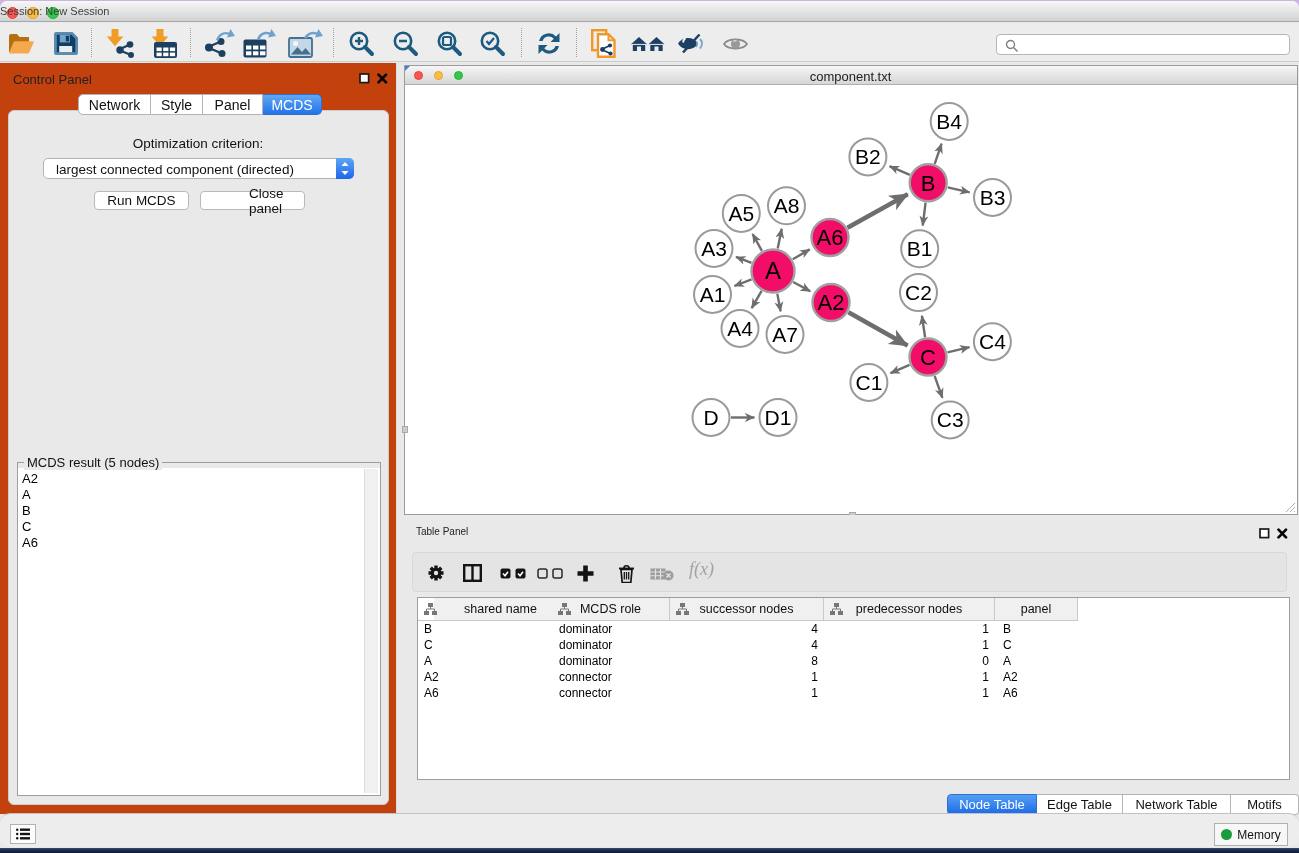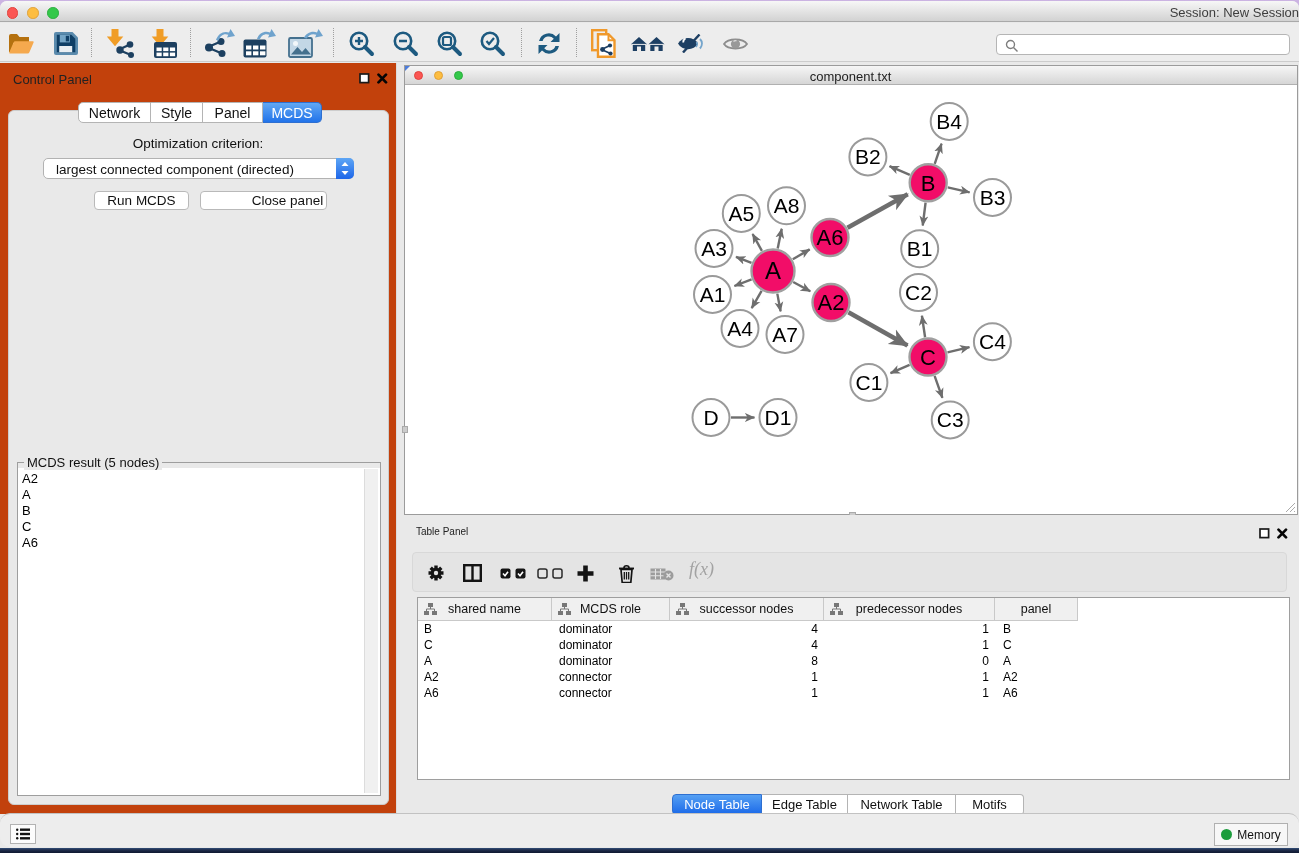--- a/index.html
+++ b/index.html
@@ -8,50 +8,50 @@
   background:linear-gradient(180deg,#cbb3e2 0%,#c4a8de 40%,#101b33 99%); }
 #app { position:absolute; left:0; top:1px; width:1299px; height:847px;
   background:#e9e9e9; border-radius:7px 7px 0 0; overflow:hidden; }
 
 #titlebar { position:absolute; left:0; top:0; width:100%; height:21px;
   background:linear-gradient(180deg,#f7f7f7,#d2d2d2); border-bottom:1px solid #a9a9a9; }
 .tl { position:absolute; top:6.2px; width:11.6px; height:11.6px; border-radius:50%; }
 #titlebar .t1 { left:6.9px; background:#fb5653; border:1px solid #e0443e; }
 #titlebar .t2 { left:27.1px; background:#fdbd40; border:1px solid #e0a137; }
 #titlebar .t3 { left:47.1px; background:#34c84a; border:1px solid #2aad3c; }
-#titlebar .ttl { position:absolute; top:4px; width:100%; text-align:right;
-  font-size:13px; color:#3e3e3e; }
+#titlebar .ttl { position:absolute; top:4px; width:100%; text-align:left;
+  font-size:11px; color:#3e3e3e; }
 
 #toolbar { position:absolute; left:0; top:22px; width:100%; height:39px;
   background:#ededed; border-bottom:1px solid #cccccc; }
 .tsep { position:absolute; top:5px; height:29px; width:0; border-left:1px dotted #9f9f9f; }
 #search { position:absolute; left:996px; top:11px; width:294px; height:21px;
   background:#ffffff; border:1px solid #b5b5b5; border-radius:4px; }
 
 #cpanel { position:absolute; left:0; top:62px; width:397px; height:751px; background:#c2410c; border-right:1px solid #dcdcdc; }
 #cpanel .hdr { position:absolute; left:13px; top:9px; font-size:13px; color:#222; }
 #cpbox { position:absolute; left:8px; top:47px; width:381px; height:695px;
   background:#e9e9e9; border:1px solid #cdcdcd; border-radius:6px; }
-#tabs { position:absolute; left:78px; top:31px; height:20px; display:flex; z-index:5;margin-top:8px; }
+#tabs { position:absolute; left:78px; top:31px; height:20px; display:flex; z-index:5; }
 .tab { height:21px; font-size:14px; color:#111; background:#fff;
   border:1px solid #b4b4b4; border-left:none; display:flex; align-items:center; justify-content:center; }
 .tab.first { border-left:1px solid #b4b4b4; border-radius:5px 0 0 5px; }
 .tab.last { border-radius:0 5px 5px 0; }
 .tab.sel { background:linear-gradient(180deg,#62a8f3,#2173ea); color:#fff; border-color:#2e6fd0; }
 #optlab { position:absolute; left:0; top:73px; width:100%; text-align:center; font-size:13.5px; color:#111; }
 #dropdown { position:absolute; left:43px; top:95px; width:311px; height:21px;
   background:#fff; border:1px solid #b2b2b2; border-radius:5px; font-size:13.5px; color:#111; }
 #dropdown .txt { position:absolute; left:12px; top:3px; }
 #dropdown .spin { position:absolute; right:-1px; top:-1px; width:18px; height:21px;
   border-radius:0 5px 5px 0; background:linear-gradient(180deg,#5ea6f5,#1d66e9); }
 #btnrun, #btnclose { position:absolute; top:128px; height:19px; background:#fff;
   border:1px solid #b9b9b9; border-radius:4px; font-size:13.5px; color:#111;
   display:flex; align-items:center; justify-content:center; }
 #btnrun { left:94px; width:95px; }
-#btnclose { left:200px; width:127px;padding-left:48px; }
+#btnclose { left:200px; width:105px;padding-left:48px; }
 #fieldset { position:absolute; left:17px; top:398.5px; width:364px; height:334px;
   border:1px solid #9e9e9e; background:#fff; }
 #fieldset .legend { position:absolute; left:6px; top:-8px; background:#e9e9e9; padding:0 3px;
   font-size:13px; color:#111; }
 #fieldset .legendbg { position:absolute; left:0; top:0; width:100%; height:5px; background:#e9e9e9; }
 #fieldset .items { position:absolute; left:4px; top:8px; font-size:13px; color:#000; line-height:16px; }
 #fieldset .sbar { position:absolute; right:2px; top:6px; width:14px; height:324px;
   background:#f0f0f0; border-left:1px solid #dcdcdc; }
 
 #statusbar { position:absolute; left:0; top:812px; width:100%; height:34px;
@@ -77,21 +77,21 @@
 #tpanel .hdr { position:absolute; left:19px; top:11px; font-size:10px; color:#222; }
 #ttools { position:absolute; left:15px; top:37px; width:875px; height:40px;
   background:#e4e4e4; border:1px solid #d8d8d8; border-radius:4px; }
 #tbl { position:absolute; left:20px; top:82px; width:873px; height:183px;
   background:#fff; border:1px solid #9e9e9e; }
 #tbl .th { position:absolute; top:0; height:22px; background:#f0f0f0;
   border-right:1px solid #c9c9c9; font-size:12.5px; color:#111;
   display:flex; align-items:center; justify-content:center; }
 #tbl .thead-line { position:absolute; left:0; top:22px; width:660px; height:0; border-top:1px solid #c9c9c9; }
 #tbl .cell { position:absolute; font-size:12px; color:#000; height:16px; line-height:16px; }
-#btabs { position:absolute; left:0; top:279px; width:100%; height:21px; display:flex; justify-content:center; }
+#btabs { position:absolute; left:0; top:279px; width:100%; height:21px; display:flex; justify-content:flex-end; }
 .btab { height:21px; font-size:13px; color:#111; background:#fff; border:1px solid #b4b4b4;
   border-left:none; display:flex; align-items:center; justify-content:center; }
 .btab.first { border-left:1px solid #b4b4b4; border-radius:4px 0 0 4px; }
 .btab.last { border-radius:0 4px 4px 0; }
 .btab.sel { background:linear-gradient(180deg,#55a0f3,#1c6ae9); color:#fff; border-color:#2e6fd0; }
 svg { display:block; }
 .abs { position:absolute; }
 </style>
 </head>
 <body>
@@ -400,21 +400,21 @@
       </svg>
       <svg class="abs" style="left:237px;top:15px;" width="24" height="13" viewBox="0 0 24 13">
         <rect x="0.5" y="0.5" width="15" height="11" fill="#9c9c9c"></rect>
         <path d="M0.5,4 h15 M0.5,7.8 h15 M5.5,1 v10 M10.5,1 v10" stroke="#e4e4e4" stroke-width="1.1"></path>
         <circle cx="18.5" cy="7.5" r="5" fill="#9c9c9c"></circle>
         <path d="M16.5,5.5 l4,4 M20.5,5.5 l-4,4" stroke="#e4e4e4" stroke-width="1.4"></path>
       </svg>
       <div class="abs" style="left:276px;top:6px;font-family:Liberation Serif, serif;font-style:italic;font-size:18px;color:#a2a2a2;">f(x)</div>
     </div>
     <div id="tbl">
-      <div class="th" style="left:0;width:134px;">shared name</div>
+      <div class="th" style="left:16px;width:134px;">shared name</div>
       <div class="th" style="left:134px;width:118px;">MCDS role</div>
       <div class="th" style="left:252px;width:154px;">successor nodes</div>
       <div class="th" style="left:406px;width:171px;">predecessor nodes</div>
       <div class="th" style="left:577px;width:83px;">panel</div>
       <div class="thead-line"></div>
       <svg class="abs" style="left:6px;top:5px;" width="13" height="12" viewBox="0 0 13 12">
           <g fill="#777">
             <rect x="4" y="0" width="5" height="4"></rect>
             <rect x="0" y="8" width="5" height="4"></rect>
             <rect x="8" y="8" width="5" height="4"></rect>

